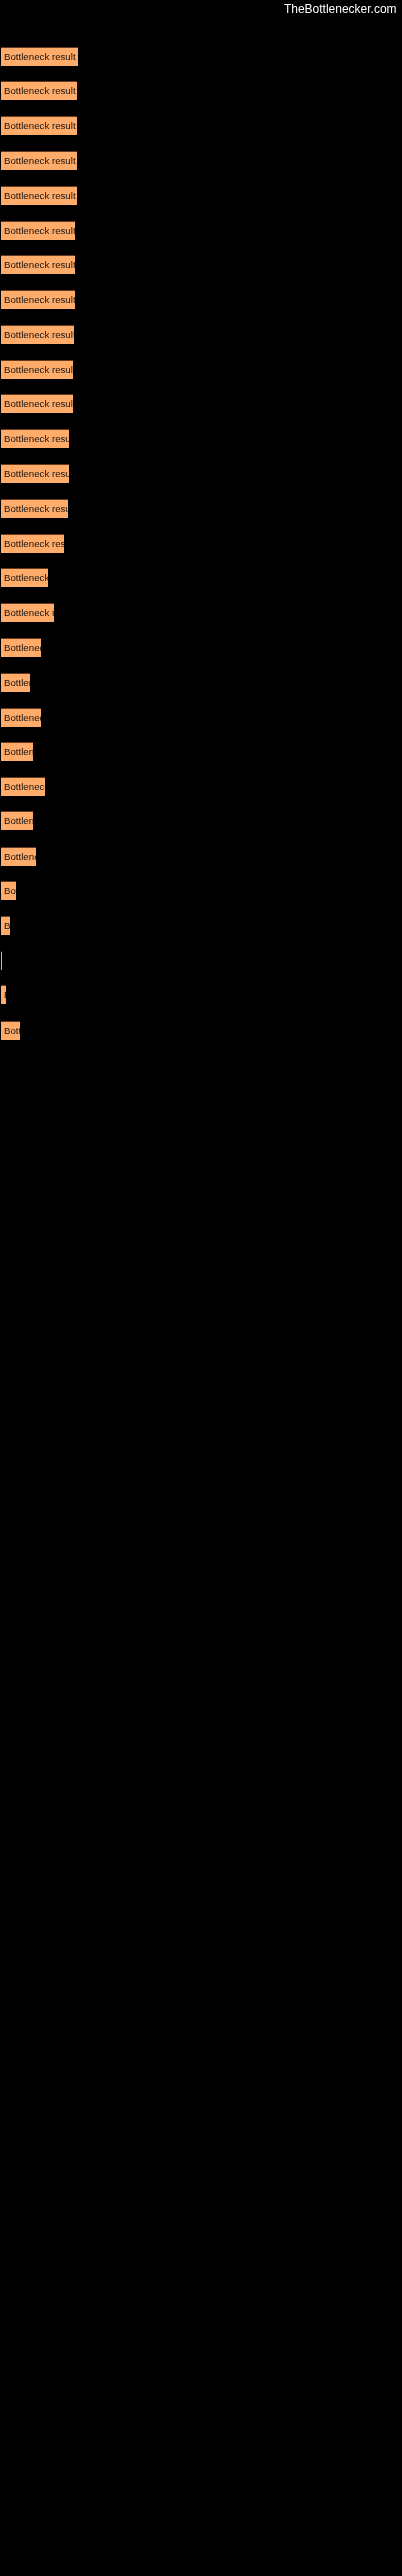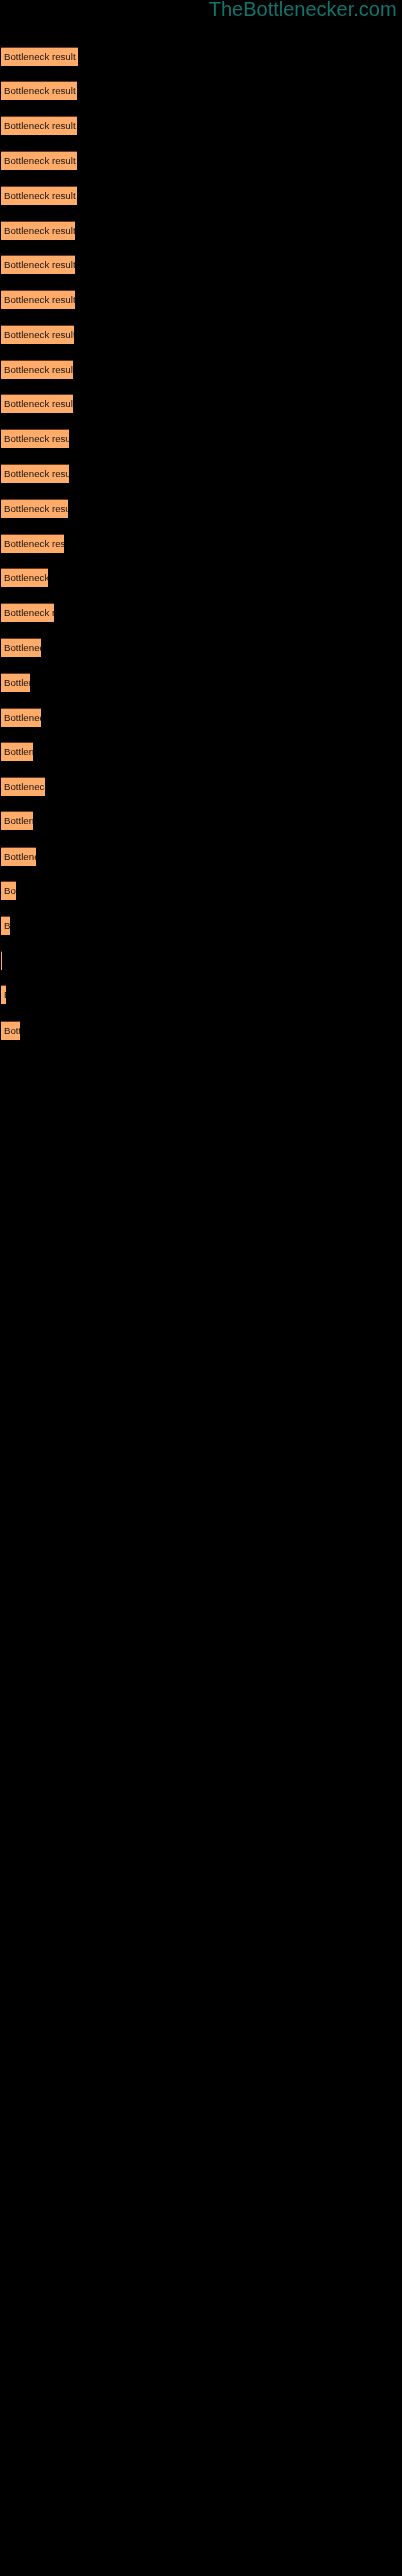--- a/index.html
+++ b/index.html
@@ -22,23 +22,23 @@
     width: 403px;
     height: 2576px;
     background: #000000;
   }
 
   #watermark {
     position: absolute;
     right: 6.4px;
     top: 0.8px;
     font-family: "Liberation Sans", sans-serif;
-    font-size: 20px;
+    font-size: 12px;
     line-height: 17.7px;
-    color: #0f766e;
+    color: #ffffff;
     letter-spacing: 0px;
     white-space: nowrap;
     user-select: none;
   }
 
   #plot-area {
     position: absolute;
     left: 0;
     top: 0;
     width: 403px;

